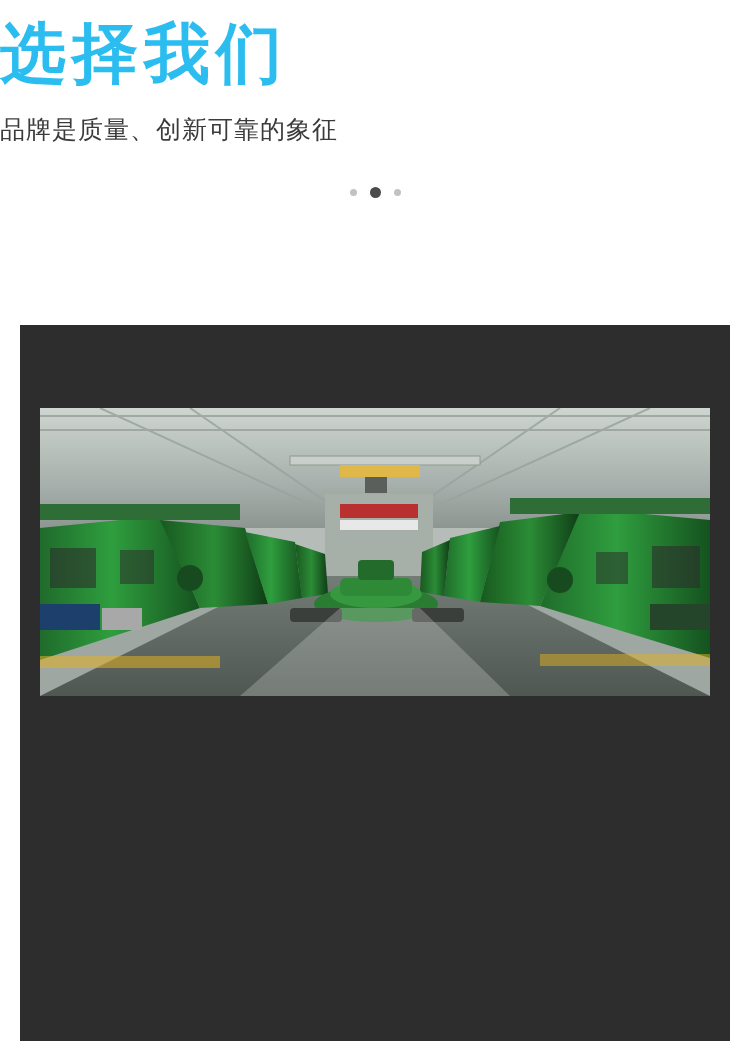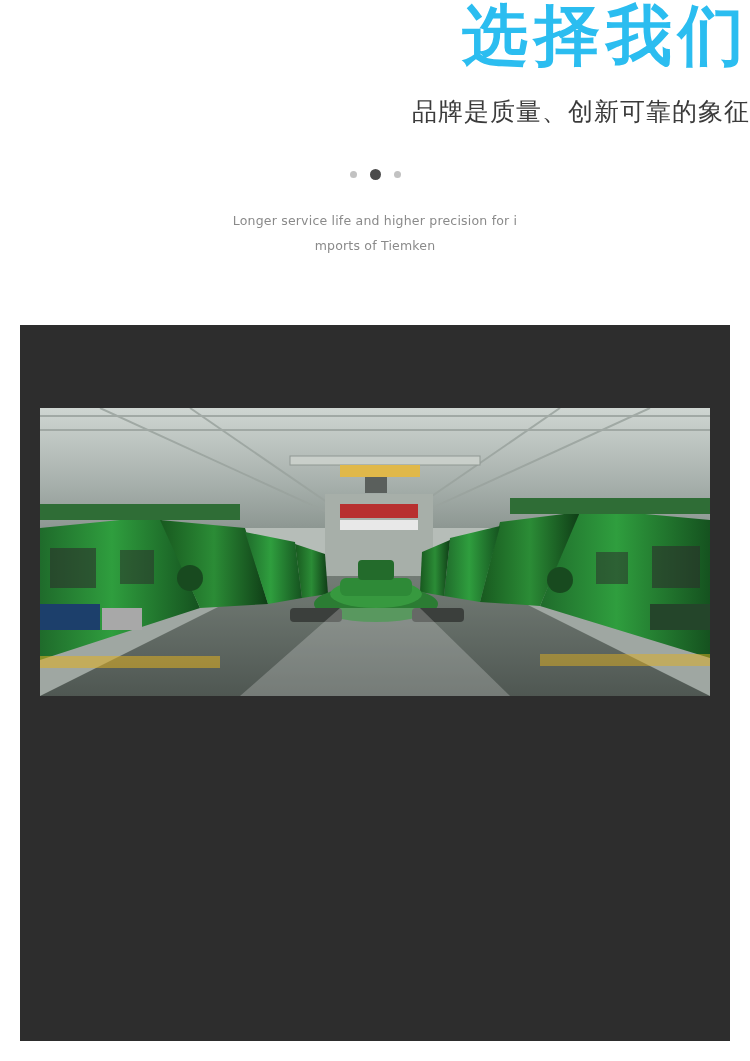--- a/index.html
+++ b/index.html
@@ -15,21 +15,22 @@
   }
   .page {
     position: relative;
     width: 750px;
     height: 1061px;
     background: #ffffff;
   }
 
   
   .hero {
-    text-align: right;
+    padding-top: 18px;
+    text-align: left;
   }
   .hero-title {
     font-family: "DejaVu Sans", sans-serif;
     font-size: 66px;
     font-weight: 700;
     color: #2bbdf0;
     letter-spacing: 6px;
     line-height: 1.1;
     margin: 0;
   }
@@ -119,24 +120,20 @@
     <div class="hero-title">选择我们</div>
     <div class="hero-sub">品牌是质量、创新可靠的象征</div>
   </div>
 
   <div class="dots">
     <span class="dot"></span>
     <span class="dot active"></span>
     <span class="dot"></span>
   </div>
 
-  <div class="eng-caption">
-    <div>Longer service life and higher precision for i</div>
-    <div>mports of Tiemken</div>
-  </div>
 
   <div class="dark-panel">
     <div class="panel-text">郑州方腾机械设备有限公司位于郑州高新技术产业开发区云杉路8号，是一家有着15年矿山设备研发经验的知名企业，公司占地面积18000m,建筑面积10800m，公司现有员工50余人，专业技术人员多名，主要产品有雷蒙磨、超细型雷蒙磨、高压悬辊雷蒙磨和MTW欧版雷蒙磨，各种磨粉生产线配套设备，脉冲除尘环保设备，各种粉体颗粒包装设备等。公司秉承“发展创新、科技为本”的发展理念，全心全意为客户服务！</div>
   </div>
 
   <div class="photo">
     <svg width="670" height="288" viewBox="0 0 670 288" xmlns="http://www.w3.org/2000/svg">
       <defs>
         <linearGradient id="skyRoof" x1="0" y1="0" x2="0" y2="1">
           <stop offset="0%" stop-color="#cfd6d2"></stop>

